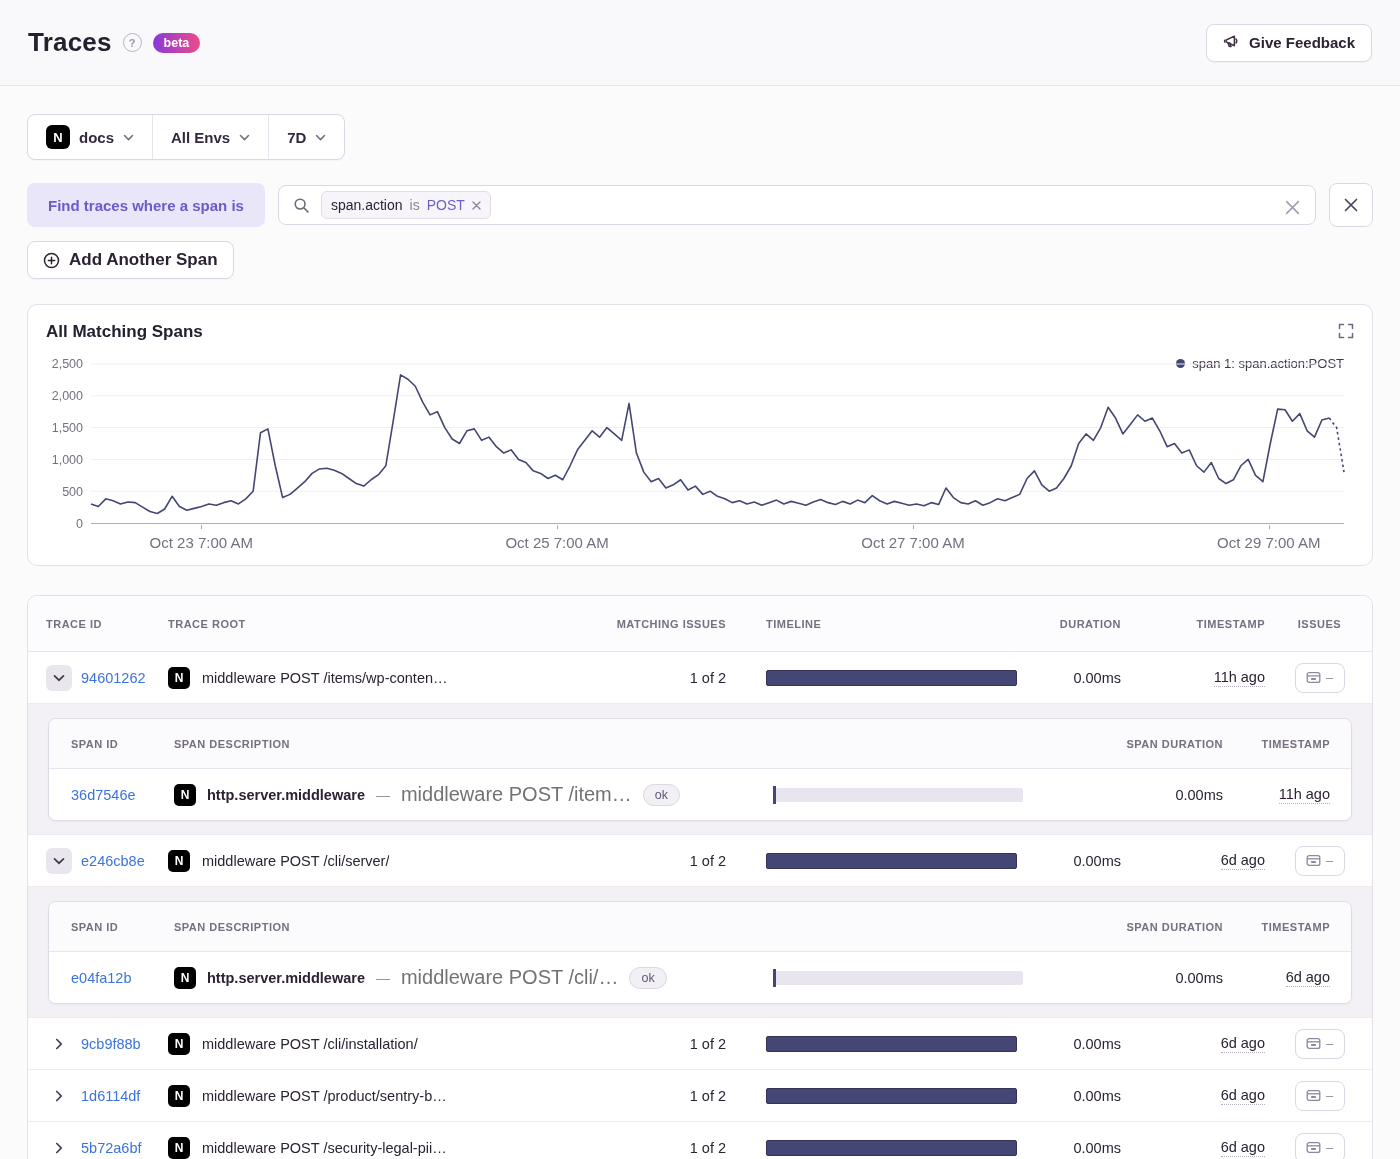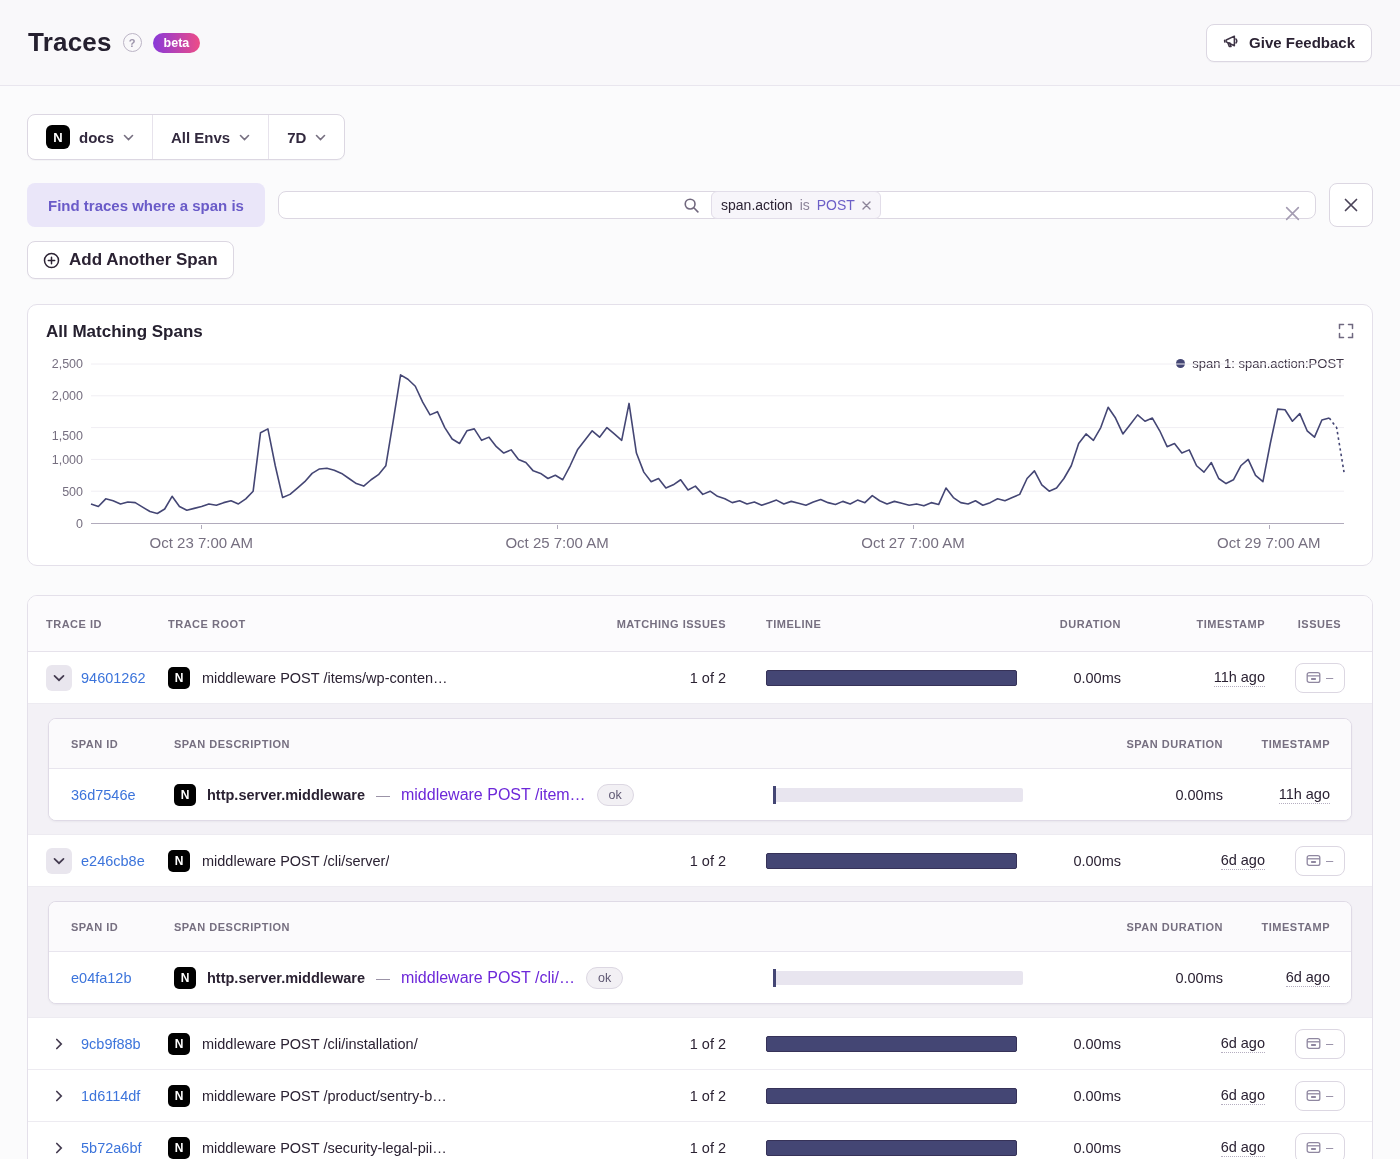--- a/index.html
+++ b/index.html
@@ -19,21 +19,21 @@
   
   .filter-bar { margin-top:28px; display:inline-flex; align-items:stretch; background:#fff; border:1px solid #DCD7E2; border-radius:8px; height:46px; box-shadow:0 1px 1px rgba(43,34,51,.03); }
   .filter-seg { display:flex; align-items:center; gap:9px; padding:0 18px; font-size:15px; font-weight:700; color:#32293E; cursor:pointer; }
   .filter-seg + .filter-seg { border-left:1px solid #E7E3EC; }
   .nextjs-badge { width:24px; height:24px; background:#000; color:#fff; border-radius:6px; display:flex; align-items:center; justify-content:center; font-size:13px; font-weight:700; }
   .chev { display:block; }
 
   
   .search-row { margin-top:23px; display:flex; gap:13px; align-items:center; }
   .where-pill { background:#EAE6F9; color:#6A5BC8; font-size:15px; font-weight:700; border-radius:8px; height:44px; display:flex; align-items:center; padding:0 21px; white-space:nowrap; }
-  .search-box { flex:1; position:relative; background:#fff; border:1px solid #DCD7E2; border-radius:8px; height:28px; display:flex; align-items:center; padding:0 44px 0 14px; gap:11px;justify-content:center; }
+  .search-box { flex:1; position:relative; background:#fff; border:1px solid #DCD7E2; border-radius:8px; height:40px; display:flex; align-items:center; padding:0 44px 0 14px; gap:11px; }
   .filter-token { display:flex; align-items:center; gap:7px; background:#F7F5FA; border:1px solid #E2DDE9; border-radius:6px; padding:5px 9px; font-size:14px; cursor:pointer; }
   .tok-key { color:#2B2233; } .tok-op { color:#8C8499; } .tok-val { color:#6C5FC7; }
   .clear-x { position:absolute; right:14px; top:13px; cursor:pointer; }
   .close-sq { width:44px; height:44px; background:#fff; border:1px solid #DCD7E2; border-radius:8px; display:flex; align-items:center; justify-content:center; cursor:pointer; }
 
   .add-span-btn { margin-top:14px; display:inline-flex; align-items:center; gap:9px; background:#fff; border:1px solid #DCD7E2; border-radius:8px; height:38px; padding:0 15px; font-size:17px; font-weight:700; color:#2B2233; cursor:pointer; box-shadow:0 1px 1px rgba(43,34,51,.03); }
 
   
   .panel { background:#fff; border:1px solid #E4E0EA; border-radius:10px; }
   .chart-panel { margin-top:25px; height:262px; position:relative; }
@@ -74,21 +74,21 @@
   
   .span-band { background:#F3F1F6; padding:14px 20px 13px 20px; border-bottom:1px solid #EDEBF1; }
   .span-card { background:#fff; border:1px solid #DFDAE6; border-radius:8px; box-shadow:0 1px 2px rgba(43,34,51,.05); overflow:hidden; }
   .sgrid { display:grid; grid-template-columns:125px 1fr 250px 200px 128px; align-items:center; }
   .s-header { height:50px; background:#FBFAFC; border-bottom:1px solid #E8E5EE; }
   .s-row { height:51px; background:#fff; }
   .s-id { padding-left:22px; }
   .s-desc { display:flex; align-items:center; gap:11px; min-width:0; }
   .op-text { font-size:14.5px; font-weight:700; color:#2B2233; white-space:nowrap; }
   .sep-dash { color:#9B93A7; font-size:14px; }
-  .desc-text { font-size:16px; color:#6d28d9; white-space:nowrap; overflow:hidden; text-overflow:ellipsis; }
+  .desc-text { font-size:20px; color:#737373; white-space:nowrap; overflow:hidden; text-overflow:ellipsis; }
   .ok-pill { font-size:12.5px; color:#5F5873; background:#F2F0F4; border:1px solid #DCD7E2; border-radius:20px; padding:3px 11px; flex:none; }
   .mini-tl { position:relative; width:250px; height:14px; }
   .mini-track { position:absolute; inset:0; background:#E8E5EF; border-radius:2px; }
   .mini-tick { position:absolute; left:0; top:-2px; width:3px; height:18px; background:#444674; }
   .s-dur { text-align:right; }
   .s-ts { text-align:right; padding-right:21px; }
 </style>
 </head>
 <body>
 
@@ -185,21 +185,21 @@
           </svg>
       </div>
       <div class="legend">
         <span class="legend-dot"></span>
         <span>span 1: span.action:POST</span>
       </div>
       <div class="y-axis">
           <div class="ylabel" style="bottom: -8px;">0</div>
           <div class="ylabel" style="bottom: 24px;">500</div>
           <div class="ylabel" style="bottom: 56px;">1,000</div>
-          <div class="ylabel" style="bottom: 80px;">1,500</div>
+          <div class="ylabel" style="bottom: 88px;">1,500</div>
           <div class="ylabel" style="bottom: 120px;">2,000</div>
           <div class="ylabel" style="bottom: 152px;">2,500</div>
         </div>
       <div class="plot">
         <svg id="chart-svg" viewBox="0 0 1000 160" preserveAspectRatio="none">
             <line x1="0" y1="128" x2="1000" y2="128" stroke="#F0EEF3" stroke-width="1" vector-effect="non-scaling-stroke"></line>
             <line x1="0" y1="96" x2="1000" y2="96" stroke="#F0EEF3" stroke-width="1" vector-effect="non-scaling-stroke"></line>
             <line x1="0" y1="64" x2="1000" y2="64" stroke="#F0EEF3" stroke-width="1" vector-effect="non-scaling-stroke"></line>
             <line x1="0" y1="32" x2="1000" y2="32" stroke="#F0EEF3" stroke-width="1" vector-effect="non-scaling-stroke"></line>
             <line x1="0" y1="0" x2="1000" y2="0" stroke="#F0EEF3" stroke-width="1" vector-effect="non-scaling-stroke"></line>

